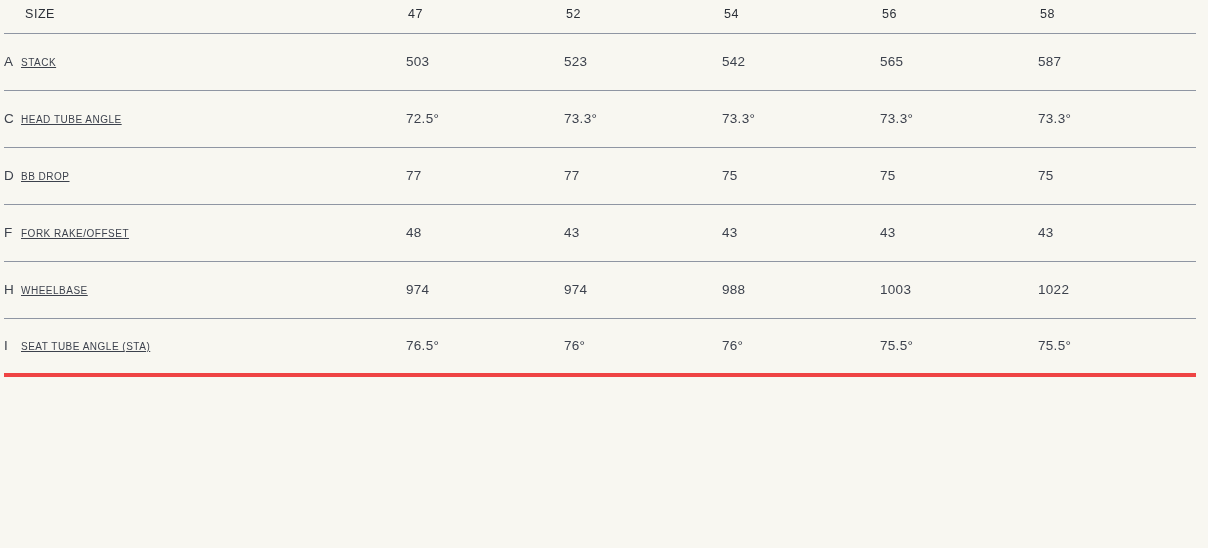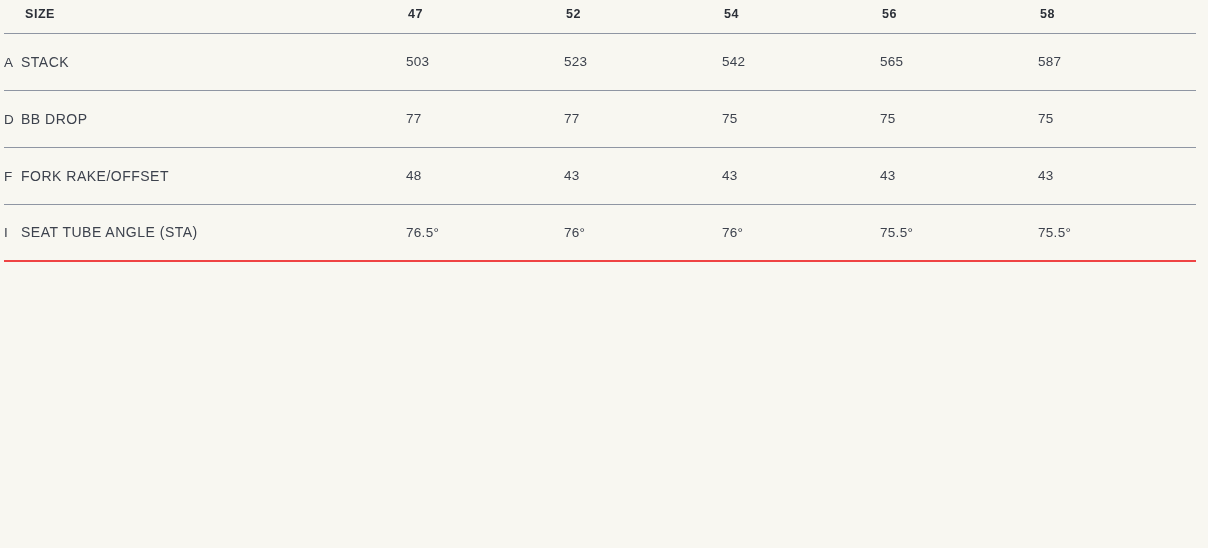--- a/index.html
+++ b/index.html
@@ -37,59 +37,60 @@
     text-align: left;
     vertical-align: middle;
     padding: 0;
     border: none;
   }
 
   
   tr.header-row th {
     height: 33px;
     font-size: 12.5px;
-    font-weight: bold;
+    font-weight: normal;
     letter-spacing: 0.55px;
     color: #2c3038;
     border-bottom: 1px solid #8f96a3;
     padding-bottom: 12px;
     vertical-align: bottom;
   }
   tr.header-row th.size-head-label { padding-left: 21px; }
   tr.header-row th.size-head-value { padding-left: 2px; margin-left: 8px; }
 
   
   tbody tr.data-row td {
     height: 57px;
     font-size: 13.5px;
     font-weight: normal;
     color: #3d424d;
     border-bottom: 1px solid #8f96a3;
     letter-spacing: 0.3px;
   }
   tbody tr.data-row:last-child td {
-    border-bottom: 2px solid #ef4444;
+    border-bottom: 4px solid #ef4444;
   }
 
   td.row-label-cell {
     padding-left: 6px;
     white-space: nowrap;
   }
   .row-letter {
     display: inline-block;
     min-width: 17px;
     font-size: 13.5px;
     color: #3d424d;
     letter-spacing: 0.3px;
   }
   .row-name {
     display: inline-block;
-    font-size: 14px;
+    font-size: 10px;
     color: #3d424d;
     letter-spacing: 0.5px;
+    text-decoration: underline;
   }
 
   td.value-cell {
     padding-left: 2px;
     white-space: nowrap;
   }
 </style>
 </head>
 <body>
 
@@ -120,20 +121,30 @@
           <span class="row-letter">A</span><span class="row-name">STACK</span>
         </td>
         <td class="value-cell">503</td>
         <td class="value-cell">523</td>
         <td class="value-cell">542</td>
         <td class="value-cell">565</td>
         <td class="value-cell">587</td>
       </tr>
 
 
+      <tr class="data-row">
+        <td class="row-label-cell">
+          <span class="row-letter">C</span><span class="row-name">HEAD TUBE ANGLE</span>
+        </td>
+        <td class="value-cell">72.5°</td>
+        <td class="value-cell">73.3°</td>
+        <td class="value-cell">73.3°</td>
+        <td class="value-cell">73.3°</td>
+        <td class="value-cell">73.3°</td>
+      </tr>
 
       <tr class="data-row">
         <td class="row-label-cell">
           <span class="row-letter">D</span><span class="row-name">BB DROP</span>
         </td>
         <td class="value-cell">77</td>
         <td class="value-cell">77</td>
         <td class="value-cell">75</td>
         <td class="value-cell">75</td>
         <td class="value-cell">75</td>
@@ -145,20 +156,30 @@
           <span class="row-letter">F</span><span class="row-name">FORK RAKE/OFFSET</span>
         </td>
         <td class="value-cell">48</td>
         <td class="value-cell">43</td>
         <td class="value-cell">43</td>
         <td class="value-cell">43</td>
         <td class="value-cell">43</td>
       </tr>
 
 
+      <tr class="data-row">
+        <td class="row-label-cell">
+          <span class="row-letter">H</span><span class="row-name">WHEELBASE</span>
+        </td>
+        <td class="value-cell">974</td>
+        <td class="value-cell">974</td>
+        <td class="value-cell">988</td>
+        <td class="value-cell">1003</td>
+        <td class="value-cell">1022</td>
+      </tr>
 
       <tr class="data-row">
         <td class="row-label-cell">
           <span class="row-letter">I</span><span class="row-name">SEAT TUBE ANGLE (STA)</span>
         </td>
         <td class="value-cell">76.5°</td>
         <td class="value-cell">76°</td>
         <td class="value-cell">76°</td>
         <td class="value-cell">75.5°</td>
         <td class="value-cell">75.5°</td>

